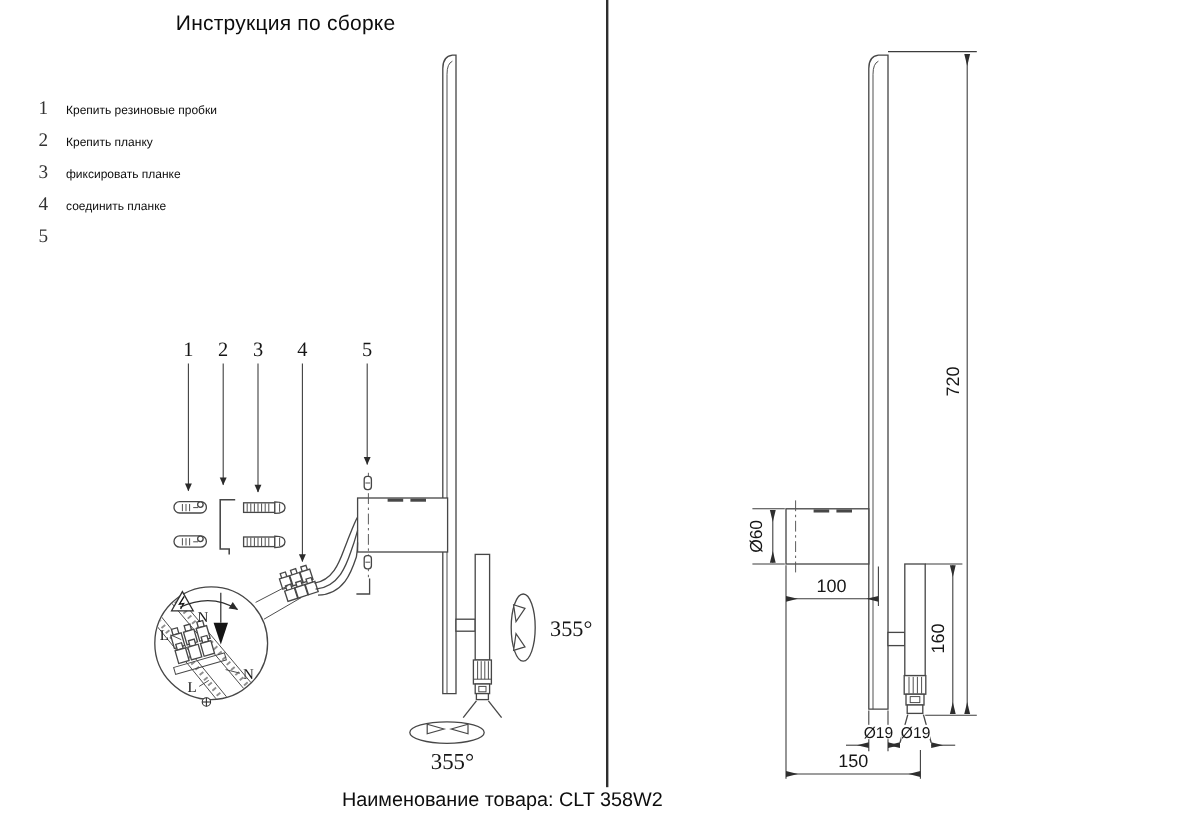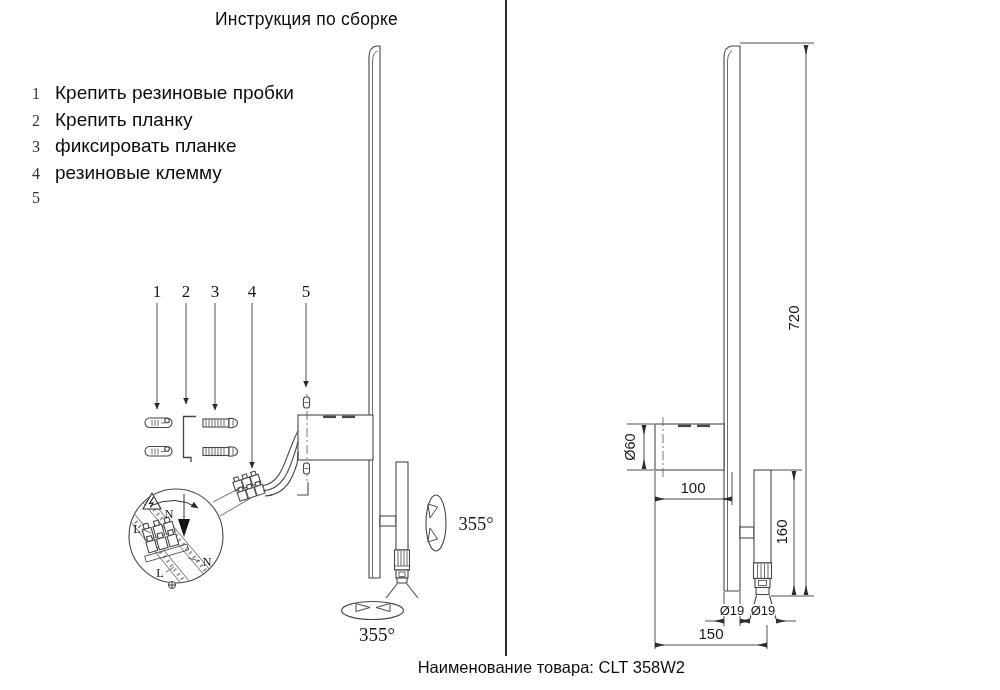--- a/index.html
+++ b/index.html
@@ -1,27 +1,27 @@
 <!DOCTYPE html>
 <html><head>
 <meta charset="utf-8">
 <style>
   html,body{margin:0;padding:0;background:#fff;}
   .page{position:relative;width:1000px;height:690px;background:#fff;overflow:hidden;
         font-family:"Liberation Sans",sans-serif;color:#111;}
-  .title{position:absolute;top:9px;width:320px;text-align:right;font-size:17.5px;
+  .title{position:absolute;top:9px;width:320px;text-align:center;font-size:17.5px;
          letter-spacing:.2px;color:#0d0d0d;}
   .title.lft{left:78px;}
   .title.rgt{left:618px;}
   .divider{position:absolute;left:505px;top:0;width:2px;height:656px;background:#2e2e2e;}
   .steps{position:absolute;left:0;top:0;}
   .row{position:absolute;left:30px;display:flex;gap:13px;align-items:baseline;white-space:nowrap;}
   .row .num{font-family:"Liberation Serif",serif;font-size:16px;color:#333;width:12px;text-align:center;}
-  .row .txt{font-size:19px;color:#0d0d0d;}
-  .product{position:absolute;left:285px;top:658px;width:400px;text-align:right;font-size:16.5px;color:#0d0d0d;}
+  .row .txt{font-size:10px;color:#0d0d0d;}
+  .product{position:absolute;left:285px;top:658px;width:400px;text-align:left;font-size:16.5px;color:#0d0d0d;}
   svg{position:absolute;top:0;}
   svg text{fill:#161616;}
   .ser{font-family:"Liberation Serif",serif;}
   .san{font-family:"Liberation Sans",sans-serif;}
   .geo{fill:none;stroke:#474747;stroke-width:1.1;}
   .geof{fill:#fff;stroke:#474747;stroke-width:1.1;}
   .thin{fill:none;stroke:#474747;stroke-width:0.8;}
   .dim{fill:none;stroke:#3c3c3c;stroke-width:0.9;}
 </style>
 </head>
@@ -40,21 +40,21 @@
     <div class="row" style="top:109px">
         <span class="num">2</span>
         <span class="txt">Крепить планку</span>
       </div>
     <div class="row" style="top:135px">
         <span class="num">3</span>
         <span class="txt">фиксировать планке</span>
       </div>
     <div class="row" style="top:162px">
         <span class="num">4</span>
-        <span class="txt">резиновые клемму</span>
+        <span class="txt">соединить планке</span>
       </div>
     <div class="row" style="top:189px">
         <span class="num">5</span>
       </div>
   </div>
 
   <svg width="505" height="656" viewBox="0 0 505 656" style="left:0">
     <defs>
       <marker id="ahL" viewBox="0 0 10 10" refX="9" refY="5" markerWidth="8" markerHeight="8" orient="auto">
         <path d="M0.5,1 L9.5,5 L0.5,9 Z" fill="#2b2b2b"></path>

